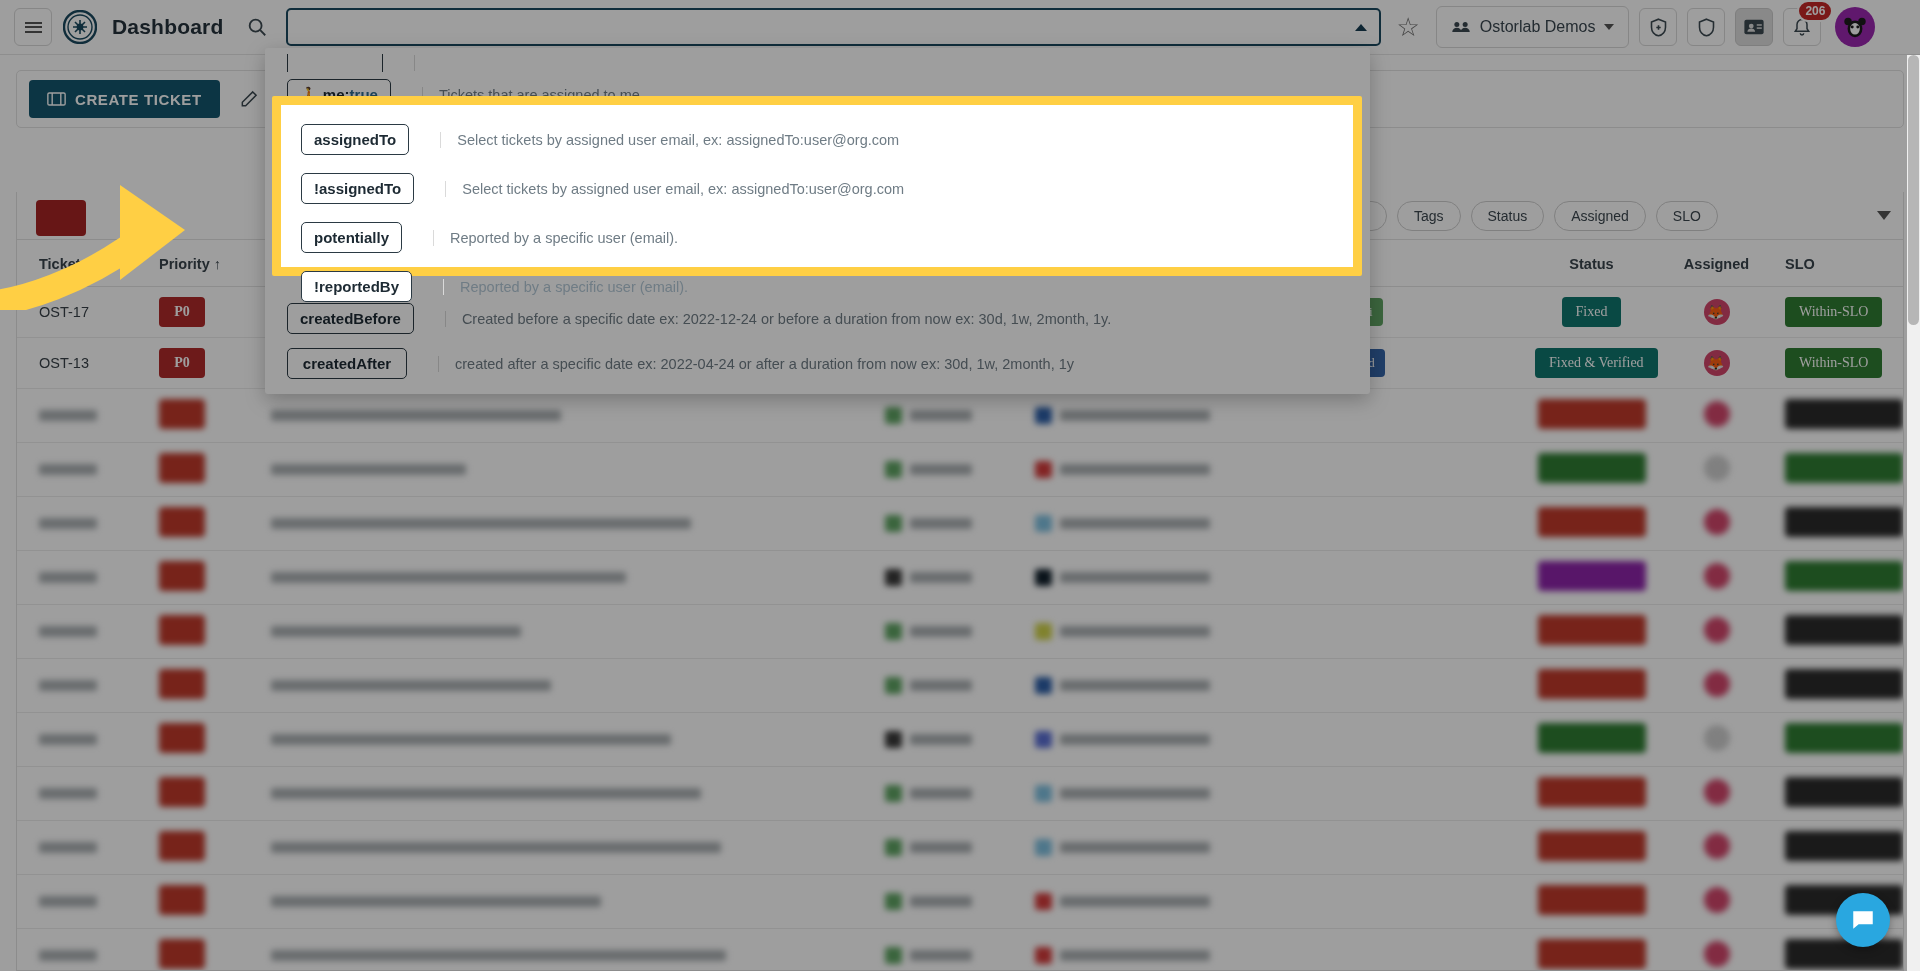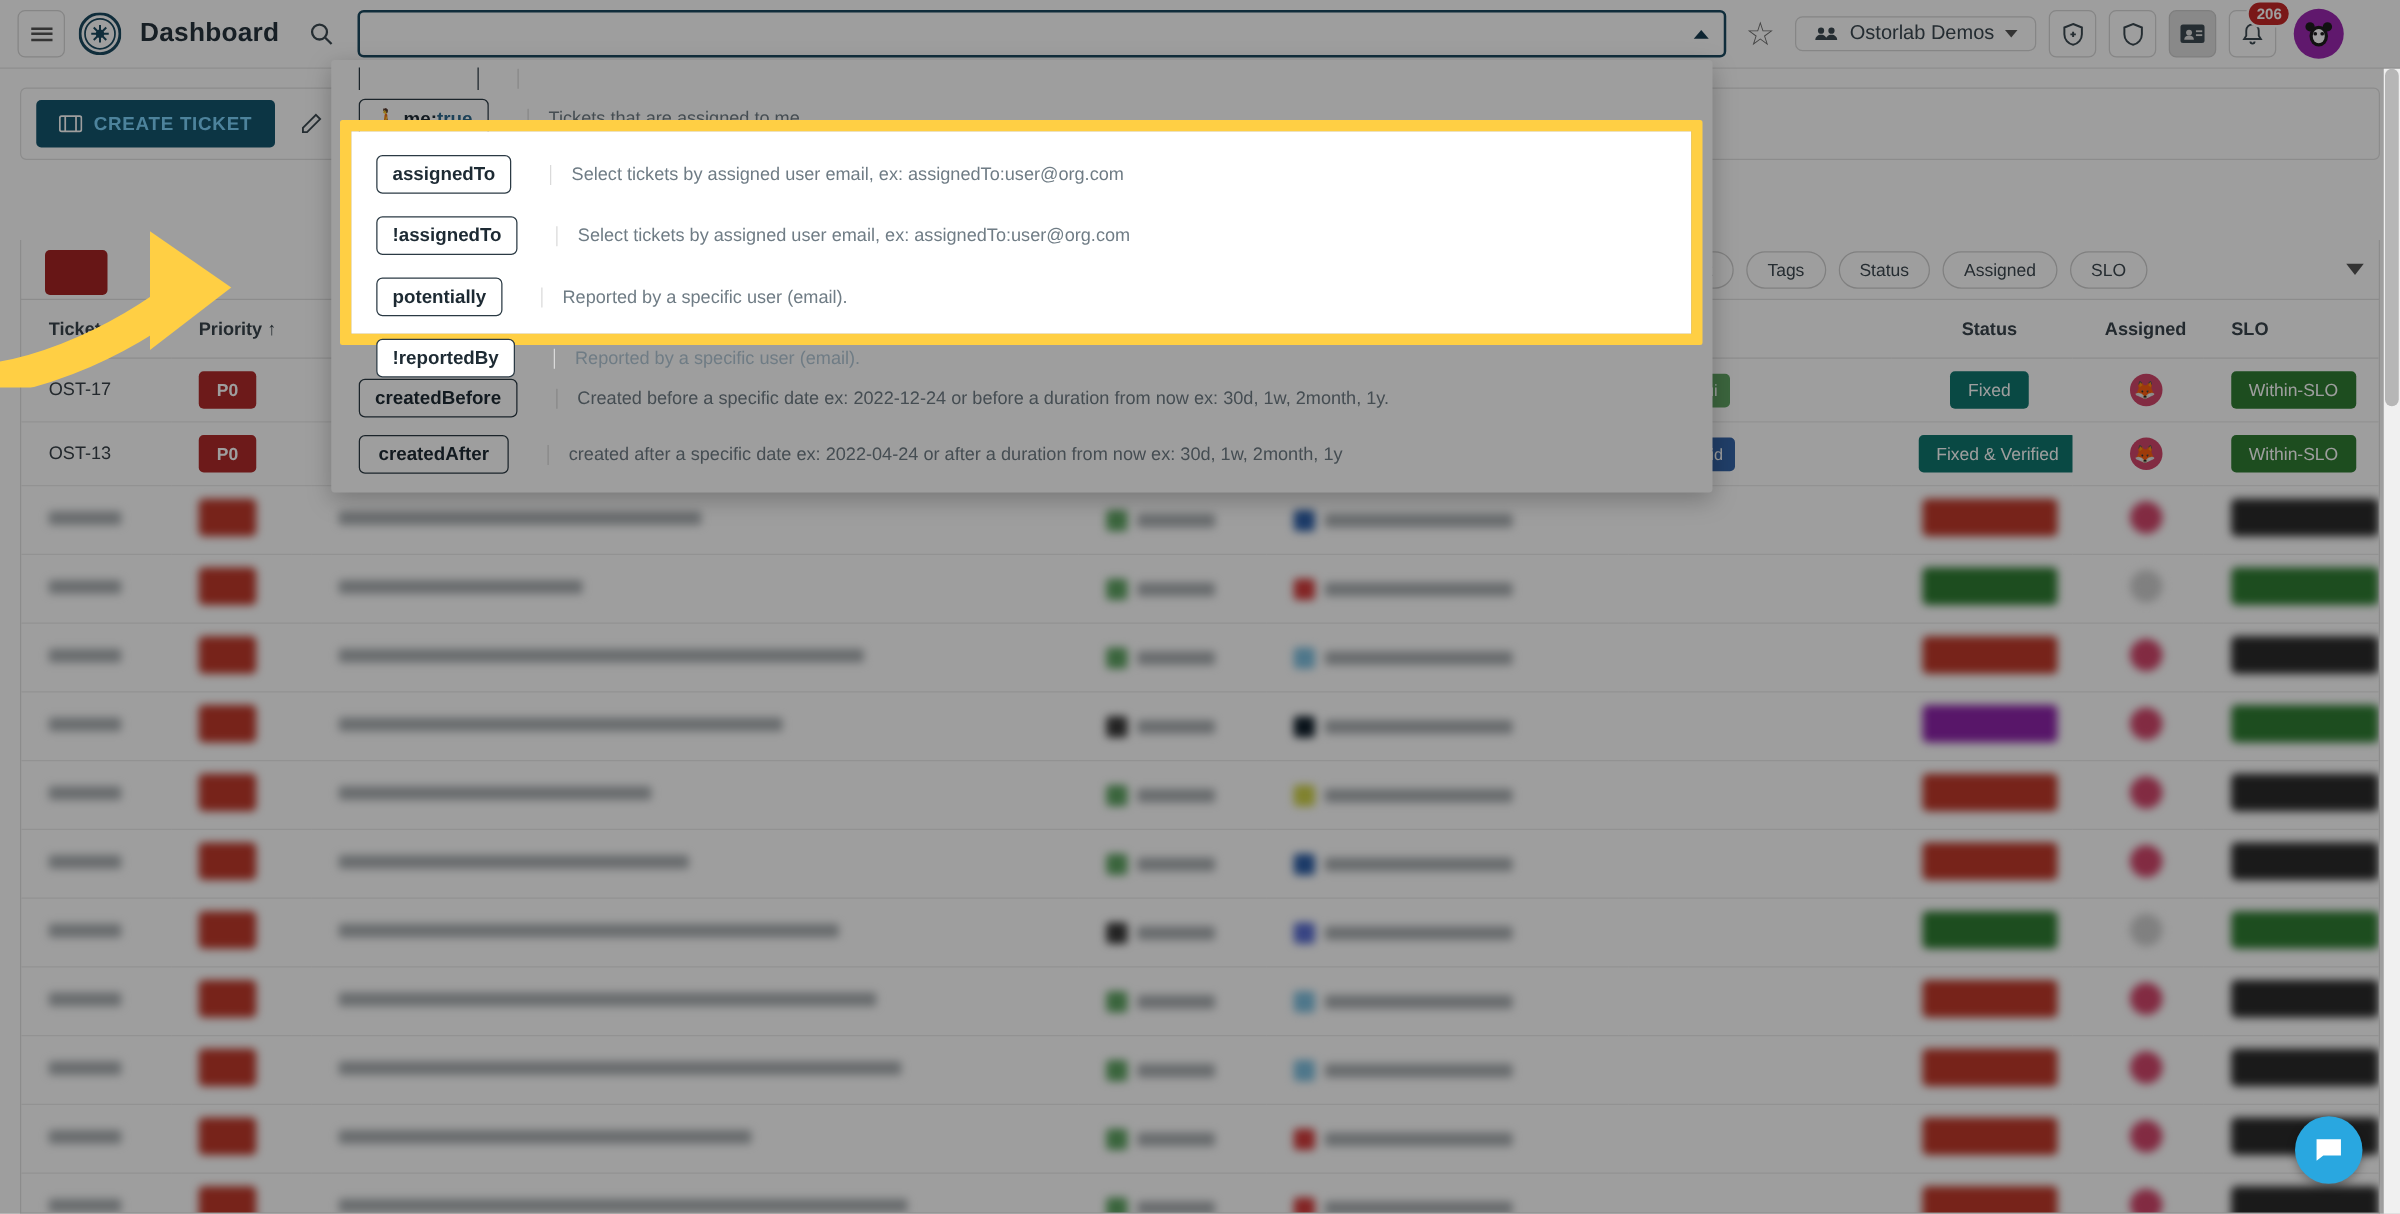--- a/index.html
+++ b/index.html
@@ -77,21 +77,21 @@
     border-right: 6px solid transparent;
     border-bottom: 7px solid #173d52;
     margin-left: 8px;
     cursor: pointer;
   }
   .star {
     font-size: 26px; color: #6f6f6f; line-height: 1; cursor: pointer;
     flex: none; padding: 0 6px;
   }
   .org-select {
-    height: 28px; border: 1px solid #d8d8d8; border-radius: 6px;
+    height: 42px; border: 1px solid #d8d8d8; border-radius: 6px;
     display: flex; align-items: center; gap: 9px;
     padding: 0 14px; background: #fff; cursor: pointer; flex: none;
   }
   .org-select .label { font-size: 16px; color: #3a4750; white-space: nowrap;}
   .chev-down {
     width: 0; height: 0;
     border-left: 5px solid transparent;
     border-right: 5px solid transparent;
     border-top: 6px solid #555;
   }
@@ -115,21 +115,21 @@
     position: absolute; top: 70px; left: 16px; right: 16px;
     height: 58px;
     border: 1px solid #e2e2e2;
     border-radius: 5px;
     background: #fff;
     display: flex; align-items: center;
     padding: 0 12px; gap: 10px;
     z-index: 5;
   }
   .btn-primary {
-    background: #14566e; color: #7dd3fc;
+    background: #14566e; color: #ffffff;
     border: none; border-radius: 4px;
     height: 38px; padding: 0 18px;
     font-size: 15px; font-weight: 600; letter-spacing: .6px;
     display: flex; align-items: center; gap: 9px;
     cursor: pointer;
     font-family: "Liberation Sans", sans-serif;
   }
 
   
   .filterbar {
@@ -195,21 +195,21 @@
   .col-t2 { width: 290px; }
   .col-tags { width: 210px; }
   .col-status { width: 145px; }
   .col-assigned { width: 105px; }
   .col-slo { width: 140px; }
 
   .pill {
     display: inline-flex; align-items: center; justify-content: center;
     border-radius: 4px; color: #fff;
     font-size: 14px; font-weight: 500;
-    padding: 7px 14px; min-width: 46px;
+    padding: 7px 14px; min-width: 46px; font-family: Liberation Serif, serif;
   }
   .pill.p0 { background: #b02a2a; font-weight: 600; }
   .pill.fixed { background: #0f766e; }
   .pill.slo { background: #2f7d32; }
   .pill.tag { background: #5fa463; font-size: 13px; padding: 6px 10px; }
   .pill.env { background: #3464a8; font-size: 13px; padding: 6px 10px; }
 
   .assigned-av {
     width: 26px; height: 26px; border-radius: 50%;
     background: #d2466b; display: inline-flex;

